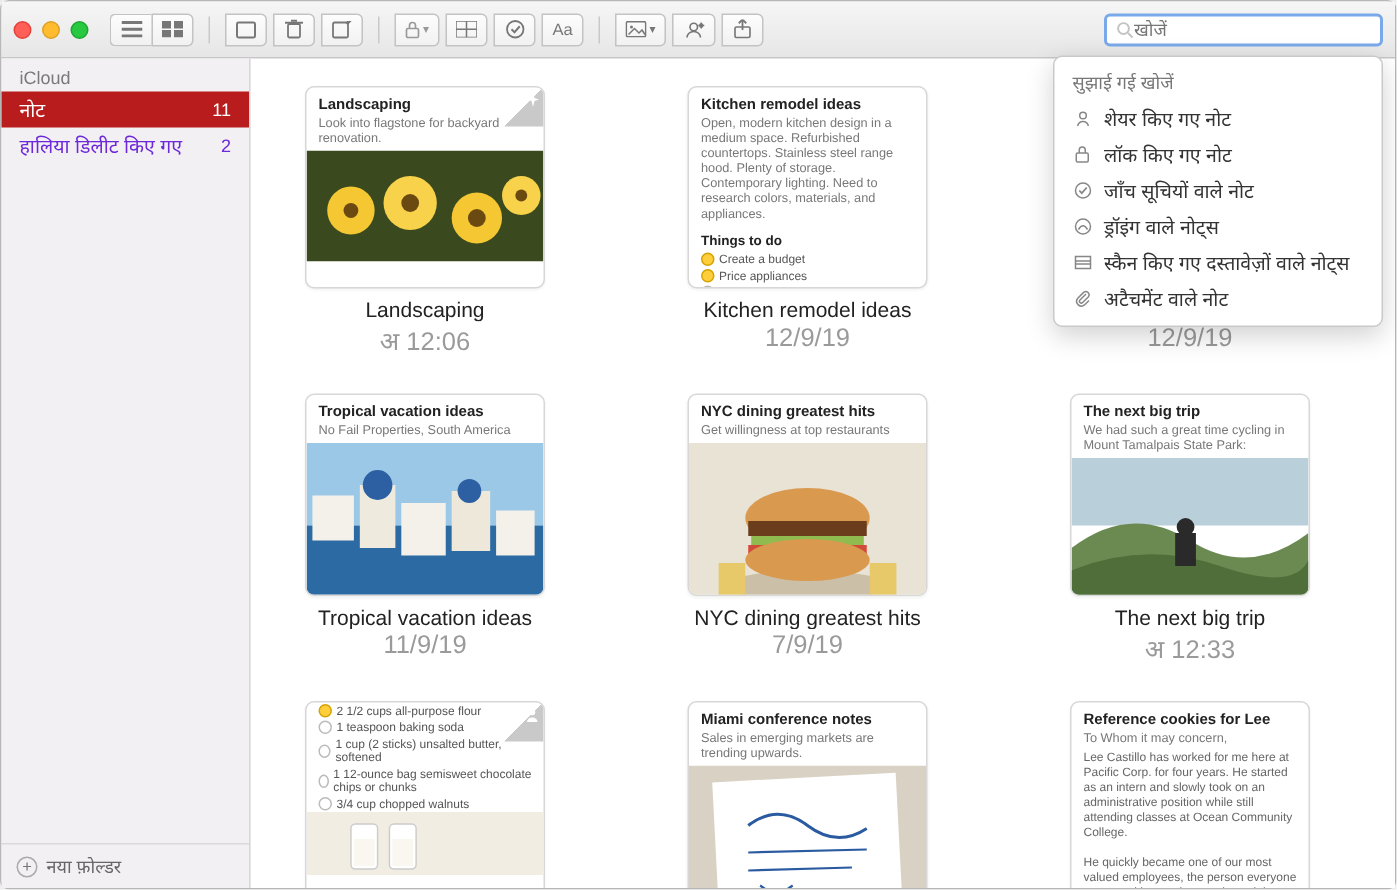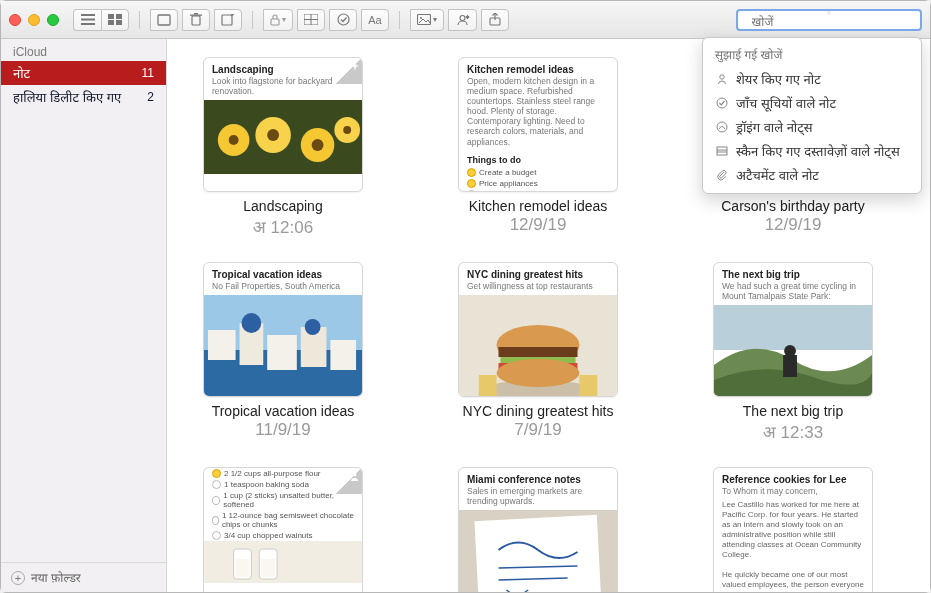--- a/index.html
+++ b/index.html
@@ -15,34 +15,34 @@
 
 .tbar-group { display: flex; gap: 0; }
 .tbar-btn { height: 22px; min-width: 28px; padding: 0 6px; background: linear-gradient(#fdfdfd,#f1f1f1); border: 1px solid #c3c3c3; border-radius: 4px; display: flex; align-items: center; justify-content: center; color: #666; font-size: 12px; cursor: default; }
 .tbar-group .tbar-btn { border-radius: 0; border-right: none; }
 .tbar-group .tbar-btn:first-child { border-radius: 4px 0 0 4px; }
 .tbar-group .tbar-btn:last-child { border-radius: 0 4px 4px 0; border-right: 1px solid #c3c3c3; }
 .tbar-spacer { flex: 1; }
 .divider-v { width: 1px; height: 18px; background: #c9c9c9; margin: 0 6px; }
 
 .search-wrap { position: relative; margin-left: auto; }
-.search-box { width: 186px; height: 22px; border: 2px solid #7aa9e9; border-radius: 4px; background: #fff; display: flex; align-items: center; padding: 0 6px; gap: 0; flex-direction: column; }
+.search-box { width: 186px; height: 22px; border: 2px solid #7aa9e9; border-radius: 4px; background: #fff; display: flex; align-items: center; padding: 0 6px; gap: 0; }
 .search-box input { border: none; outline: none; flex: 1; font-size: 12px; color: #888; background: transparent; }
 .search-icon { width: 12px; height: 12px; opacity: .5; }
 
 .suggest { position: absolute; top: 28px; right: 0; width: 220px; background: #fff; border: 1px solid #c9c9c9; border-radius: 6px; box-shadow: 0 6px 18px rgba(0,0,0,.18); padding: 6px 0; z-index: 50; }
 .suggest-hdr { font-size: 12px; color: #777; padding: 2px 12px 4px; }
 .suggest-item { display: flex; align-items: center; gap: 8px; padding: 3px 12px; font-size: 13px; color: #333; cursor: default; }
 .sug-ico { width: 13px; height: 13px; opacity: .7; display: inline-flex; align-items: center; justify-content: center; font-size: 11px; }
 
 .content { flex: 1; display: flex; min-height: 0; }
 
 .sidebar { width: 166px; background: #f2f0f2; border-right: 1px solid #d7d7d7; display: flex; flex-direction: column; }
 .side-section { font-size: 12px; color: #7a7a7a; padding: 6px 12px 2px; }
-.side-item { display: flex; justify-content: space-between; align-items: center; padding: 3px 12px; font-size: 13px; color: #0f172a; }
+.side-item { display: flex; justify-content: space-between; align-items: center; padding: 3px 12px; font-size: 13px; color: #6d28d9; }
 .side-item.sel { background: #b91c1c; color: #fff; }
 .side-item .cnt { font-size: 12px; }
 .side-foot { margin-top: auto; border-top: 1px solid #d9d9d9; padding: 6px 10px; font-size: 12px; color: #666; display: flex; align-items: center; gap: 6px; }
 .plus { width: 14px; height: 14px; border: 1px solid #aaa; border-radius: 50%; display: flex; align-items: center; justify-content: center; font-size: 11px; color: #777; }
 
 .main { flex: 1; overflow: auto; background: #fff; padding: 18px 36px; }
 .grid { display: grid; grid-template-columns: repeat(3, 1fr); column-gap: 74px; row-gap: 24px; }
 
 .card { width: 160px; }
 .thumb { position: relative; width: 160px; height: 135px; border: 1px solid #d7d7d7; border-radius: 6px; background: #fff; overflow: hidden; box-shadow: 0 1px 2px rgba(0,0,0,.06); }
@@ -196,20 +196,29 @@
               <span class="sug-ico">
                 <svg width="12" height="12" viewBox="0 0 12 12">
                   <circle cx="6" cy="4" r="2.2" fill="none" stroke="#555" stroke-width="1"></circle>
                   <path d="M2.5 11 a3.5 3 0 0 1 7 0" fill="none" stroke="#555" stroke-width="1"></path>
                 </svg>
               </span>
               <span>शेयर किए गए नोट</span>
             </div>
             <div class="suggest-item">
               <span class="sug-ico">
+                <svg width="11" height="12" viewBox="0 0 11 12">
+                  <rect x="1.5" y="5" width="8" height="6" rx="1" fill="none" stroke="#555" stroke-width="1"></rect>
+                  <path d="M3.5 5 V3 a2 2 0 0 1 4 0 V5" fill="none" stroke="#555" stroke-width="1"></path>
+                </svg>
+              </span>
+              <span>लॉक किए गए नोट</span>
+            </div>
+            <div class="suggest-item">
+              <span class="sug-ico">
                 <svg width="12" height="12" viewBox="0 0 12 12">
                   <circle cx="6" cy="6" r="5" fill="none" stroke="#555" stroke-width="1"></circle>
                   <path d="M3.5 6 L5.2 7.8 L8.5 4" fill="none" stroke="#555" stroke-width="1.2"></path>
                 </svg>
               </span>
               <span>जाँच सूचियों वाले नोट</span>
             </div>
             <div class="suggest-item">
               <span class="sug-ico">
                 <svg width="12" height="12" viewBox="0 0 12 12">

